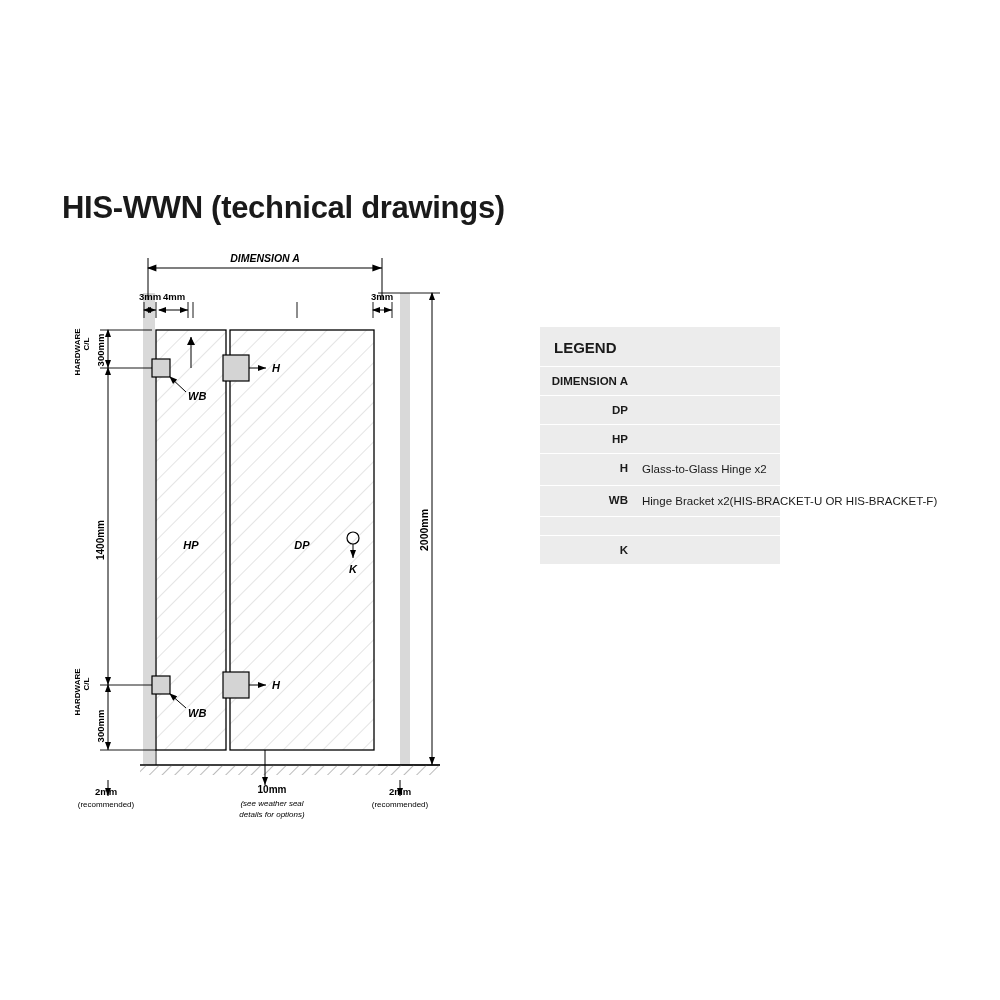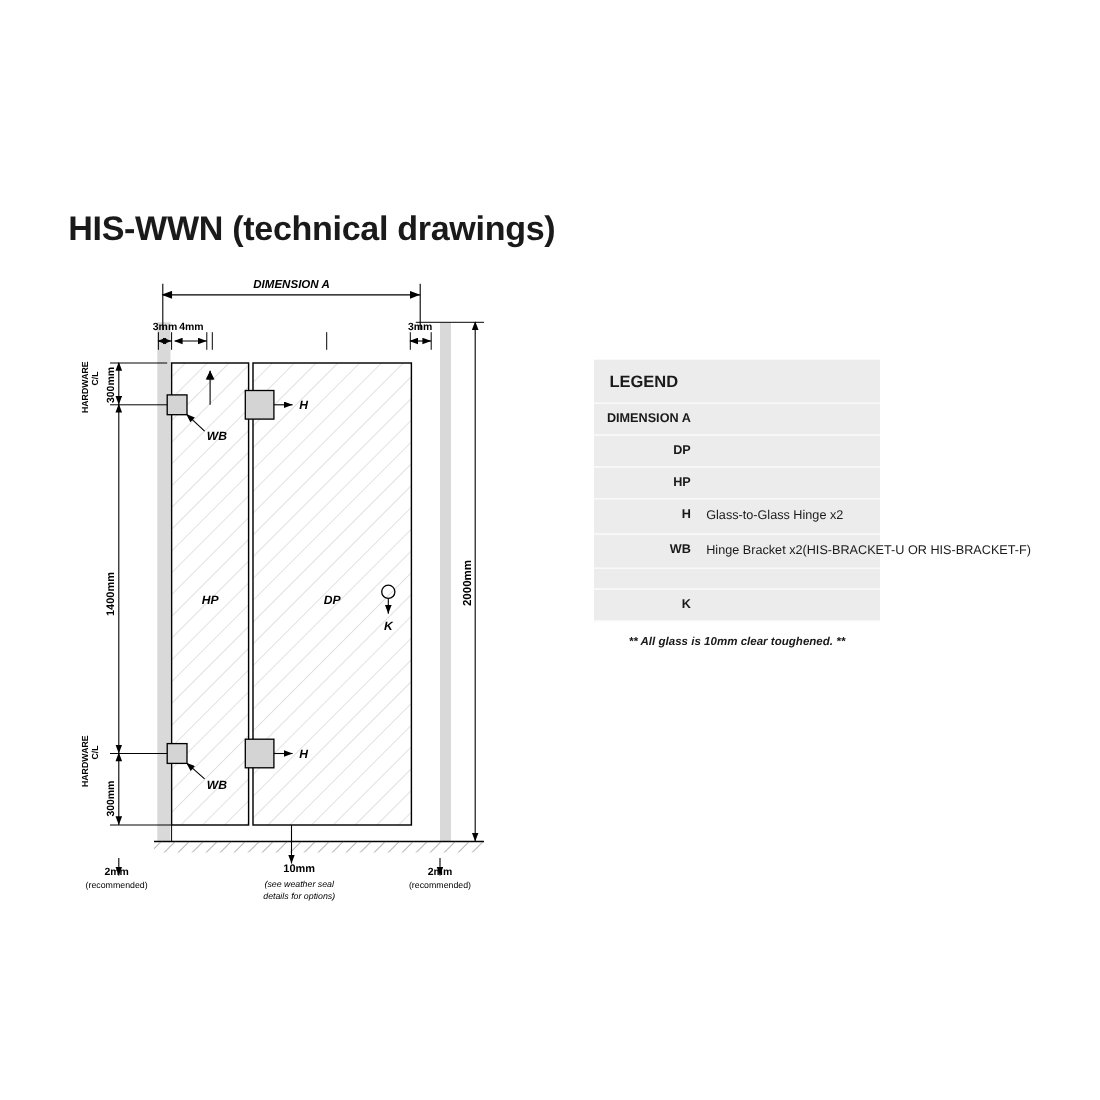--- a/index.html
+++ b/index.html
@@ -34,21 +34,21 @@
     width: 420px;
     height: 600px;
   }
   #drawing svg { display: block; }
 
   
   #legend {
     position: absolute;
     left: 540px;
     top: 327px;
-    width: 260px;
+    width: 240px;
     background: #ececec;
     box-sizing: border-box;
     font-size: 11.5px;
     color: #1a1a1a;
   }
   #legend .legend-title {
     font-size: 15px;
     font-weight: bold;
     padding: 12px 14px 10px 14px;
     border-bottom: 1px solid #ffffff;
@@ -231,14 +231,13 @@
 
   <div class="row spacer">
     <div class="key"></div>
     <div class="val"></div>
   </div>
 
   <div class="row">
     <div class="key">K</div>
   </div>
 
-  <div class="note">** All glass is 10mm clear toughened. **</div>
 </div>
 
 </body></html>

